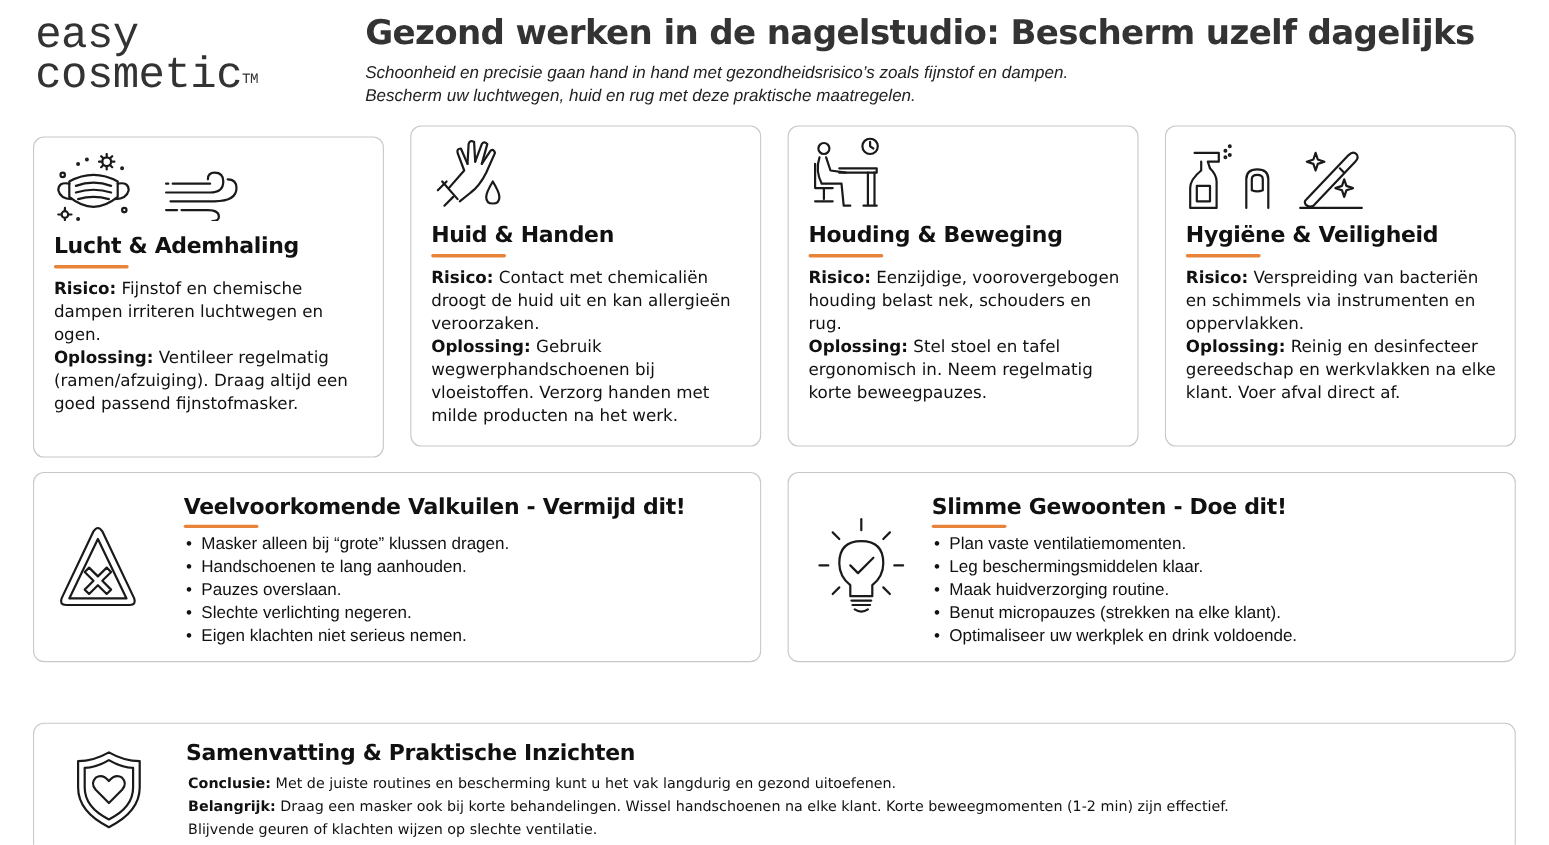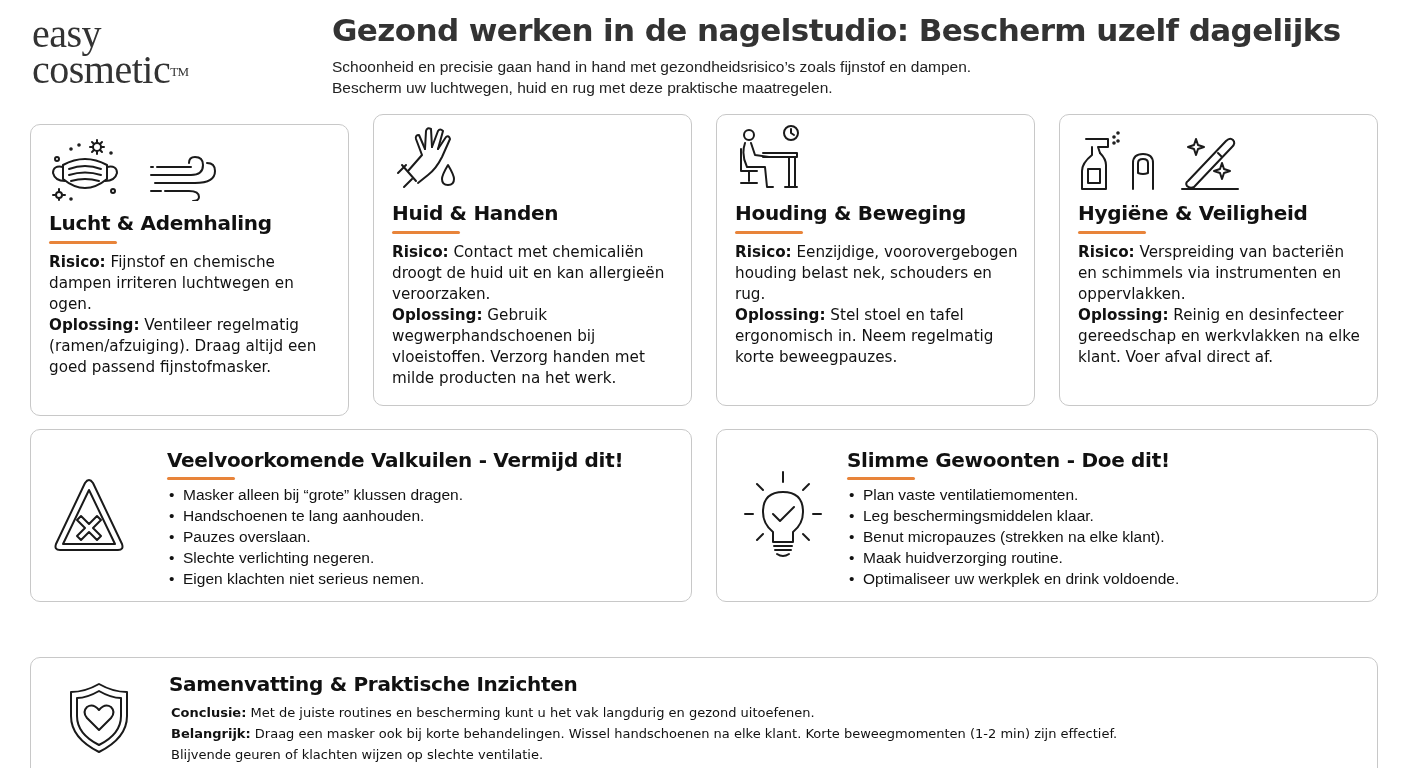--- a/index.html
+++ b/index.html
@@ -1,25 +1,25 @@
 <!DOCTYPE html>
 <html><head>
   <meta charset="utf-8">
   <style>
     * { box-sizing: border-box; margin: 0; padding: 0; }
     html, body { width: 1408px; height: 768px; background: #ffffff; overflow: hidden; }
     body { font-family: "DejaVu Sans", sans-serif; color: #1a1a1a; position: relative; }
 
-    .logo { position: absolute; left: 32px; top: 16px; font-family: Liberation Serif, serif; color: #333; font-weight: 300; }
+    .logo { position: absolute; left: 32px; top: 16px; font-family: Liberation Mono, monospace; color: #333; font-weight: 300; }
     .logo .l1, .logo .l2 { display: block; font-size: 40px; line-height: 36px; letter-spacing: -0.5px; }
     .logo .tm { font-size: 13px; vertical-align: top; position: relative; top: 2px; }
 
     .title { position: absolute; left: 332px; top: 12px; font-size: 31px; font-weight: bold; color: #333; letter-spacing: -0.6px; white-space: nowrap; }
     .subtitle { position: absolute; left: 332px; top: 56px; font-size: 15.5px; line-height: 21px; color: #222; font-family: "Liberation Sans Narrow", "Liberation Sans", sans-serif; }
-    .subtitle span { display: block; white-space: nowrap; }
+    .subtitle span { display: block; white-space: nowrap; font-style: italic; }
 
     .card { position: absolute; border: 1.5px solid #c8c8c8; border-radius: 10px; background: #fff; }
     .card .icons { position: absolute; left: 18px; top: 14px; display: flex; gap: 28px; align-items: flex-end; height: 66px; }
     .card h2 { position: absolute; left: 18px; top: 86px; font-size: 20px; font-weight: bold; color: #111; white-space: nowrap; letter-spacing: -0.3px; }
     .accent { position: absolute; height: 3px; width: 68px; border-radius: 2px; }
     .card .body { position: absolute; left: 18px; top: 127px; right: 12px; font-size: 15.2px; line-height: 21px; color: #111; }
     .card .body b { font-weight: bold; }
 
     .wide .big-icon { position: absolute; }
     .wide h2 { position: absolute; font-size: 20px; font-weight: bold; color: #111; white-space: nowrap; letter-spacing: -0.3px; }
@@ -201,22 +201,22 @@
         <path d="M32 80 L48 80"></path>
         <path d="M34 84 Q40 88 46 84"></path>
       <path d="M30 44 L37 51 L51 37"></path>
     </svg>
   </span>
   <h2 style="left:130px; top:18px;">Slimme Gewoonten - Doe dit!</h2>
   <div class="accent" style="left:130px; top:47px; background:#e8843a;"></div>
   <ul style="left:132px; top:54px;">
     <li>Plan vaste ventilatiemomenten.</li>
     <li>Leg beschermingsmiddelen klaar.</li>
+    <li>Maak huidverzorging routine.</li>
     <li>Benut micropauzes (strekken na elke klant).</li>
-    <li>Maak huidverzorging routine.</li>
     <li>Optimaliseer uw werkplek en drink voldoende.</li>
   </ul>
 </div>
 
 <div class="card wide" style="left:30px; top:657px; width:1348px; height:123px;">
   <span class="big-icon" style="left:36px; top:24px;">
     <svg width="64" height="72" viewBox="0 0 64 72" stroke-width="2">
       <path d="M32 2 Q18 10 4 10 L4 34 Q4 56 32 70 Q60 56 60 34 L60 10 Q46 10 32 2 Z"></path>
       <path d="M32 9 Q20 16 10 16 L10 34 Q10 52 32 63 Q54 52 54 34 L54 16 Q44 16 32 9 Z"></path>
       <path d="M32 48 L20 36 Q15 30 20 25 Q26 21 32 28 Q38 21 44 25 Q49 30 44 36 Z"></path>

